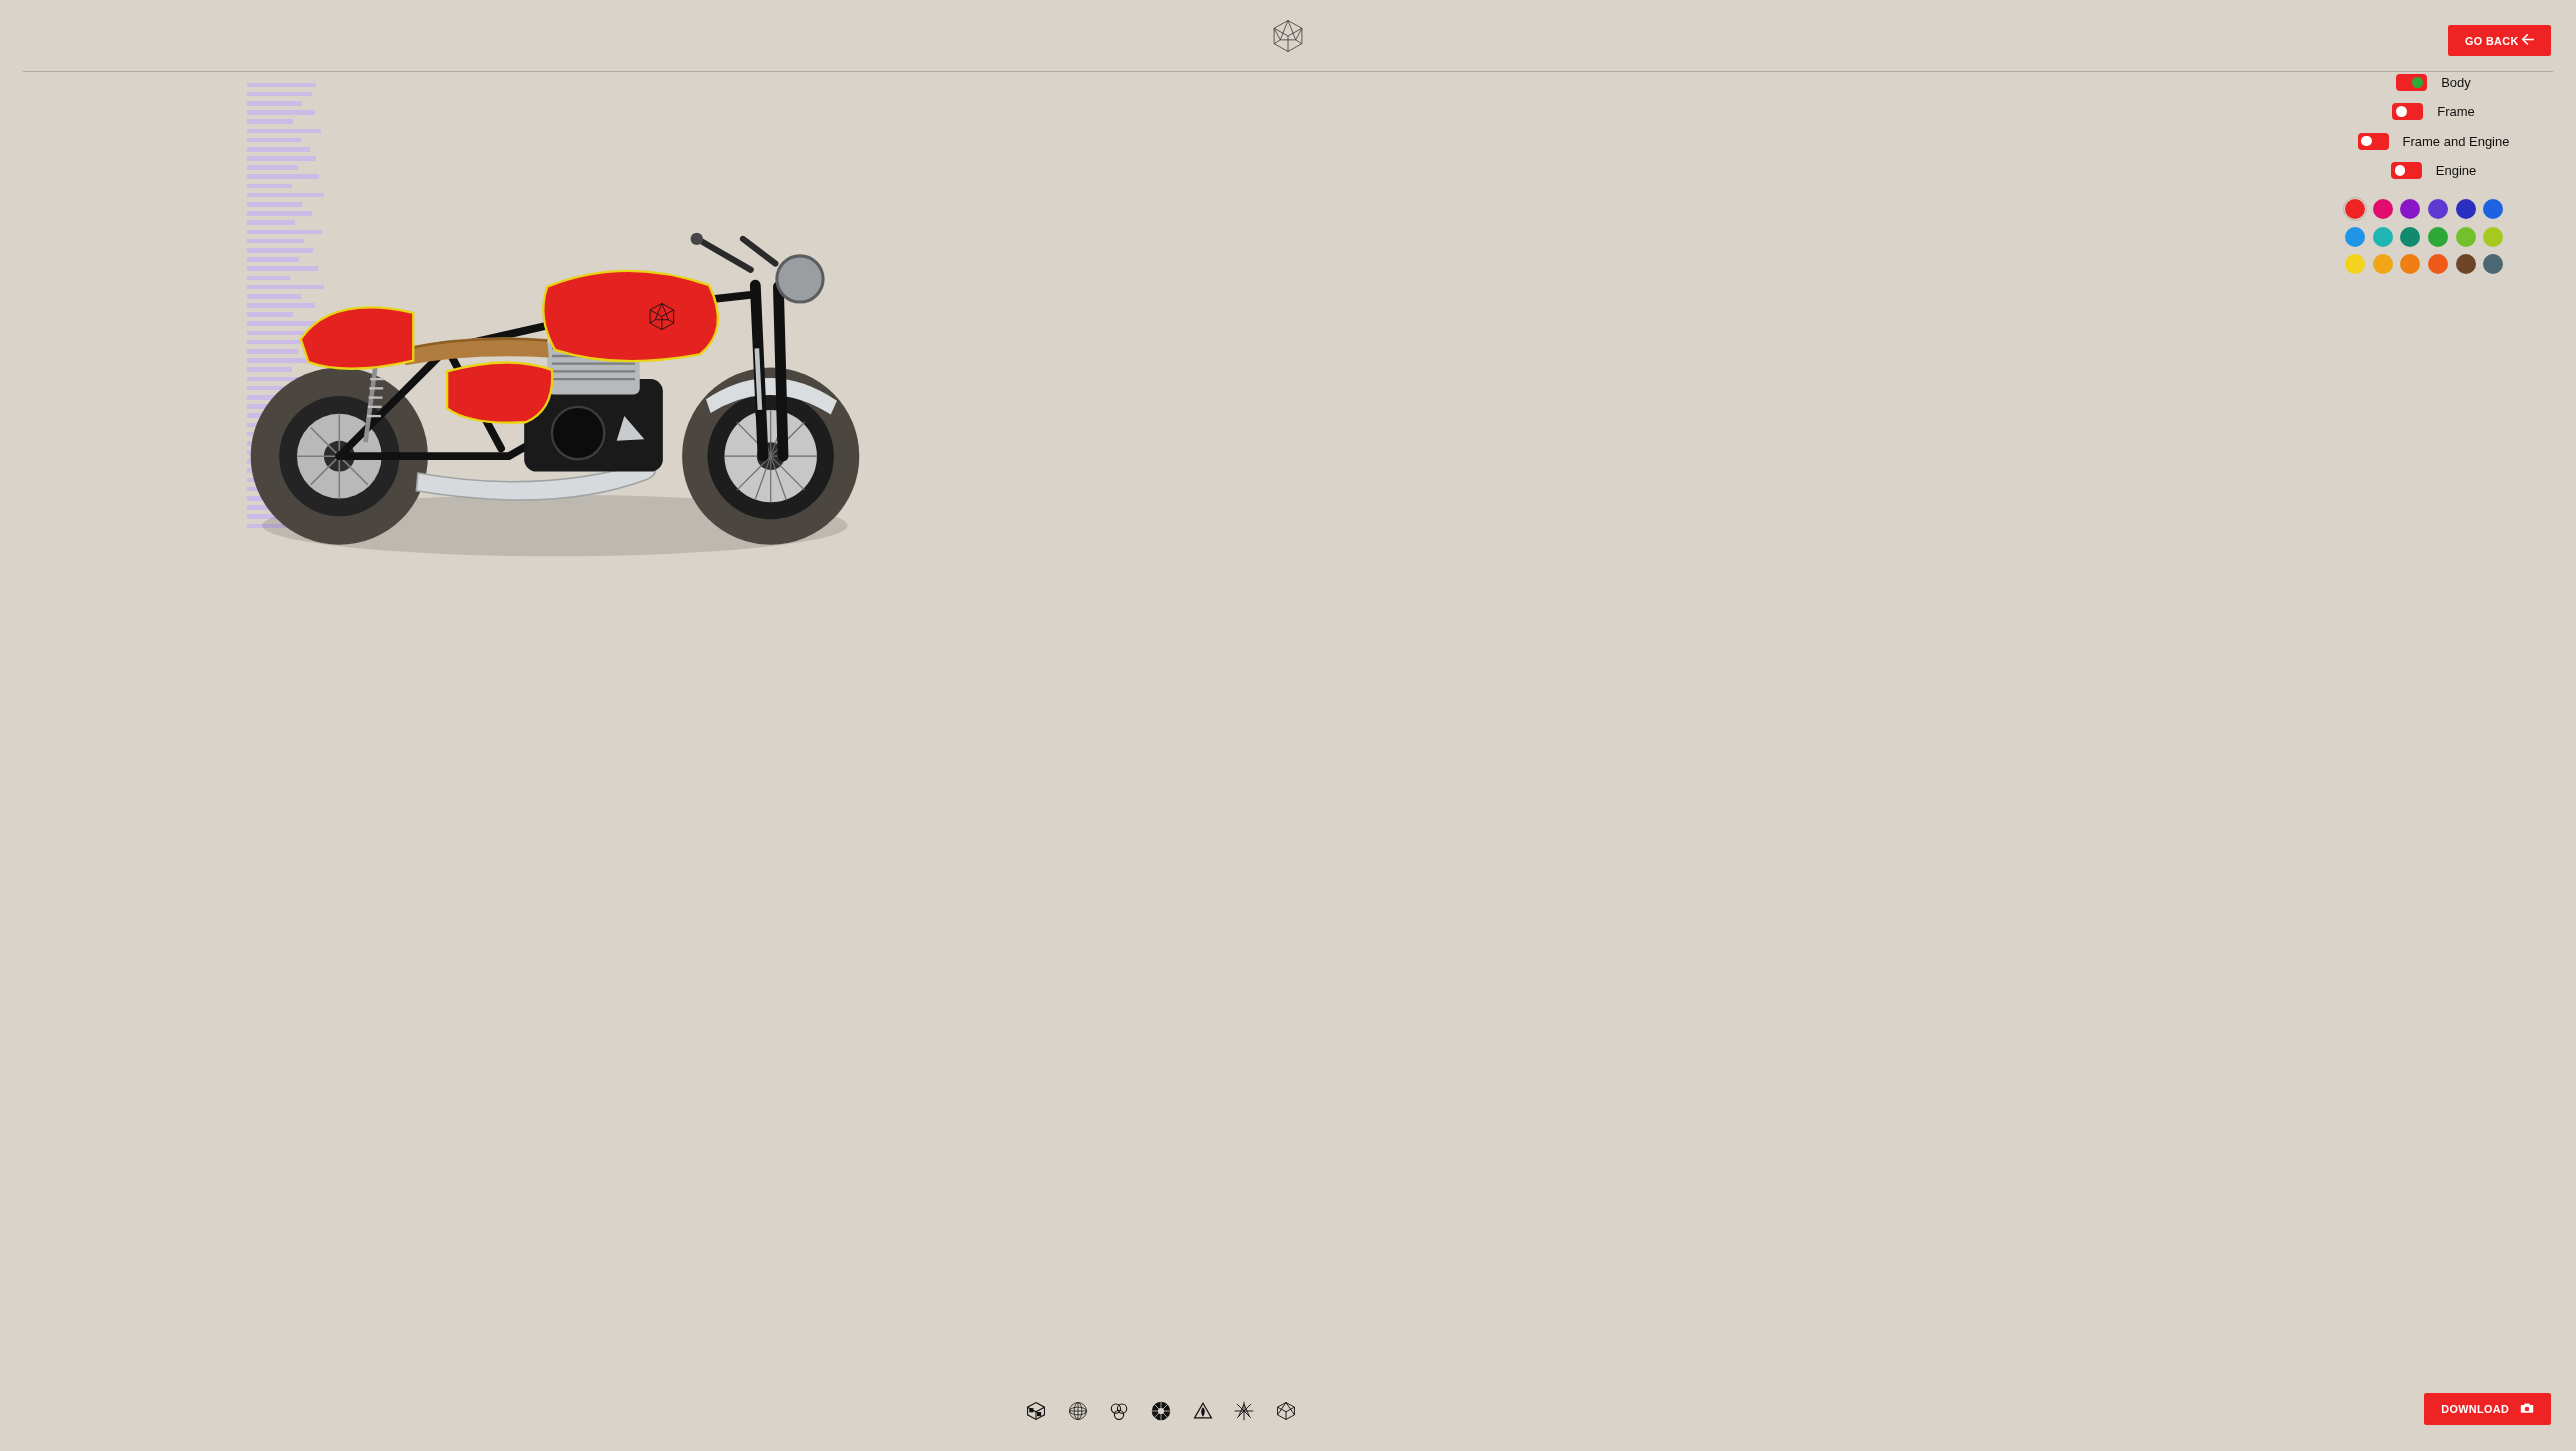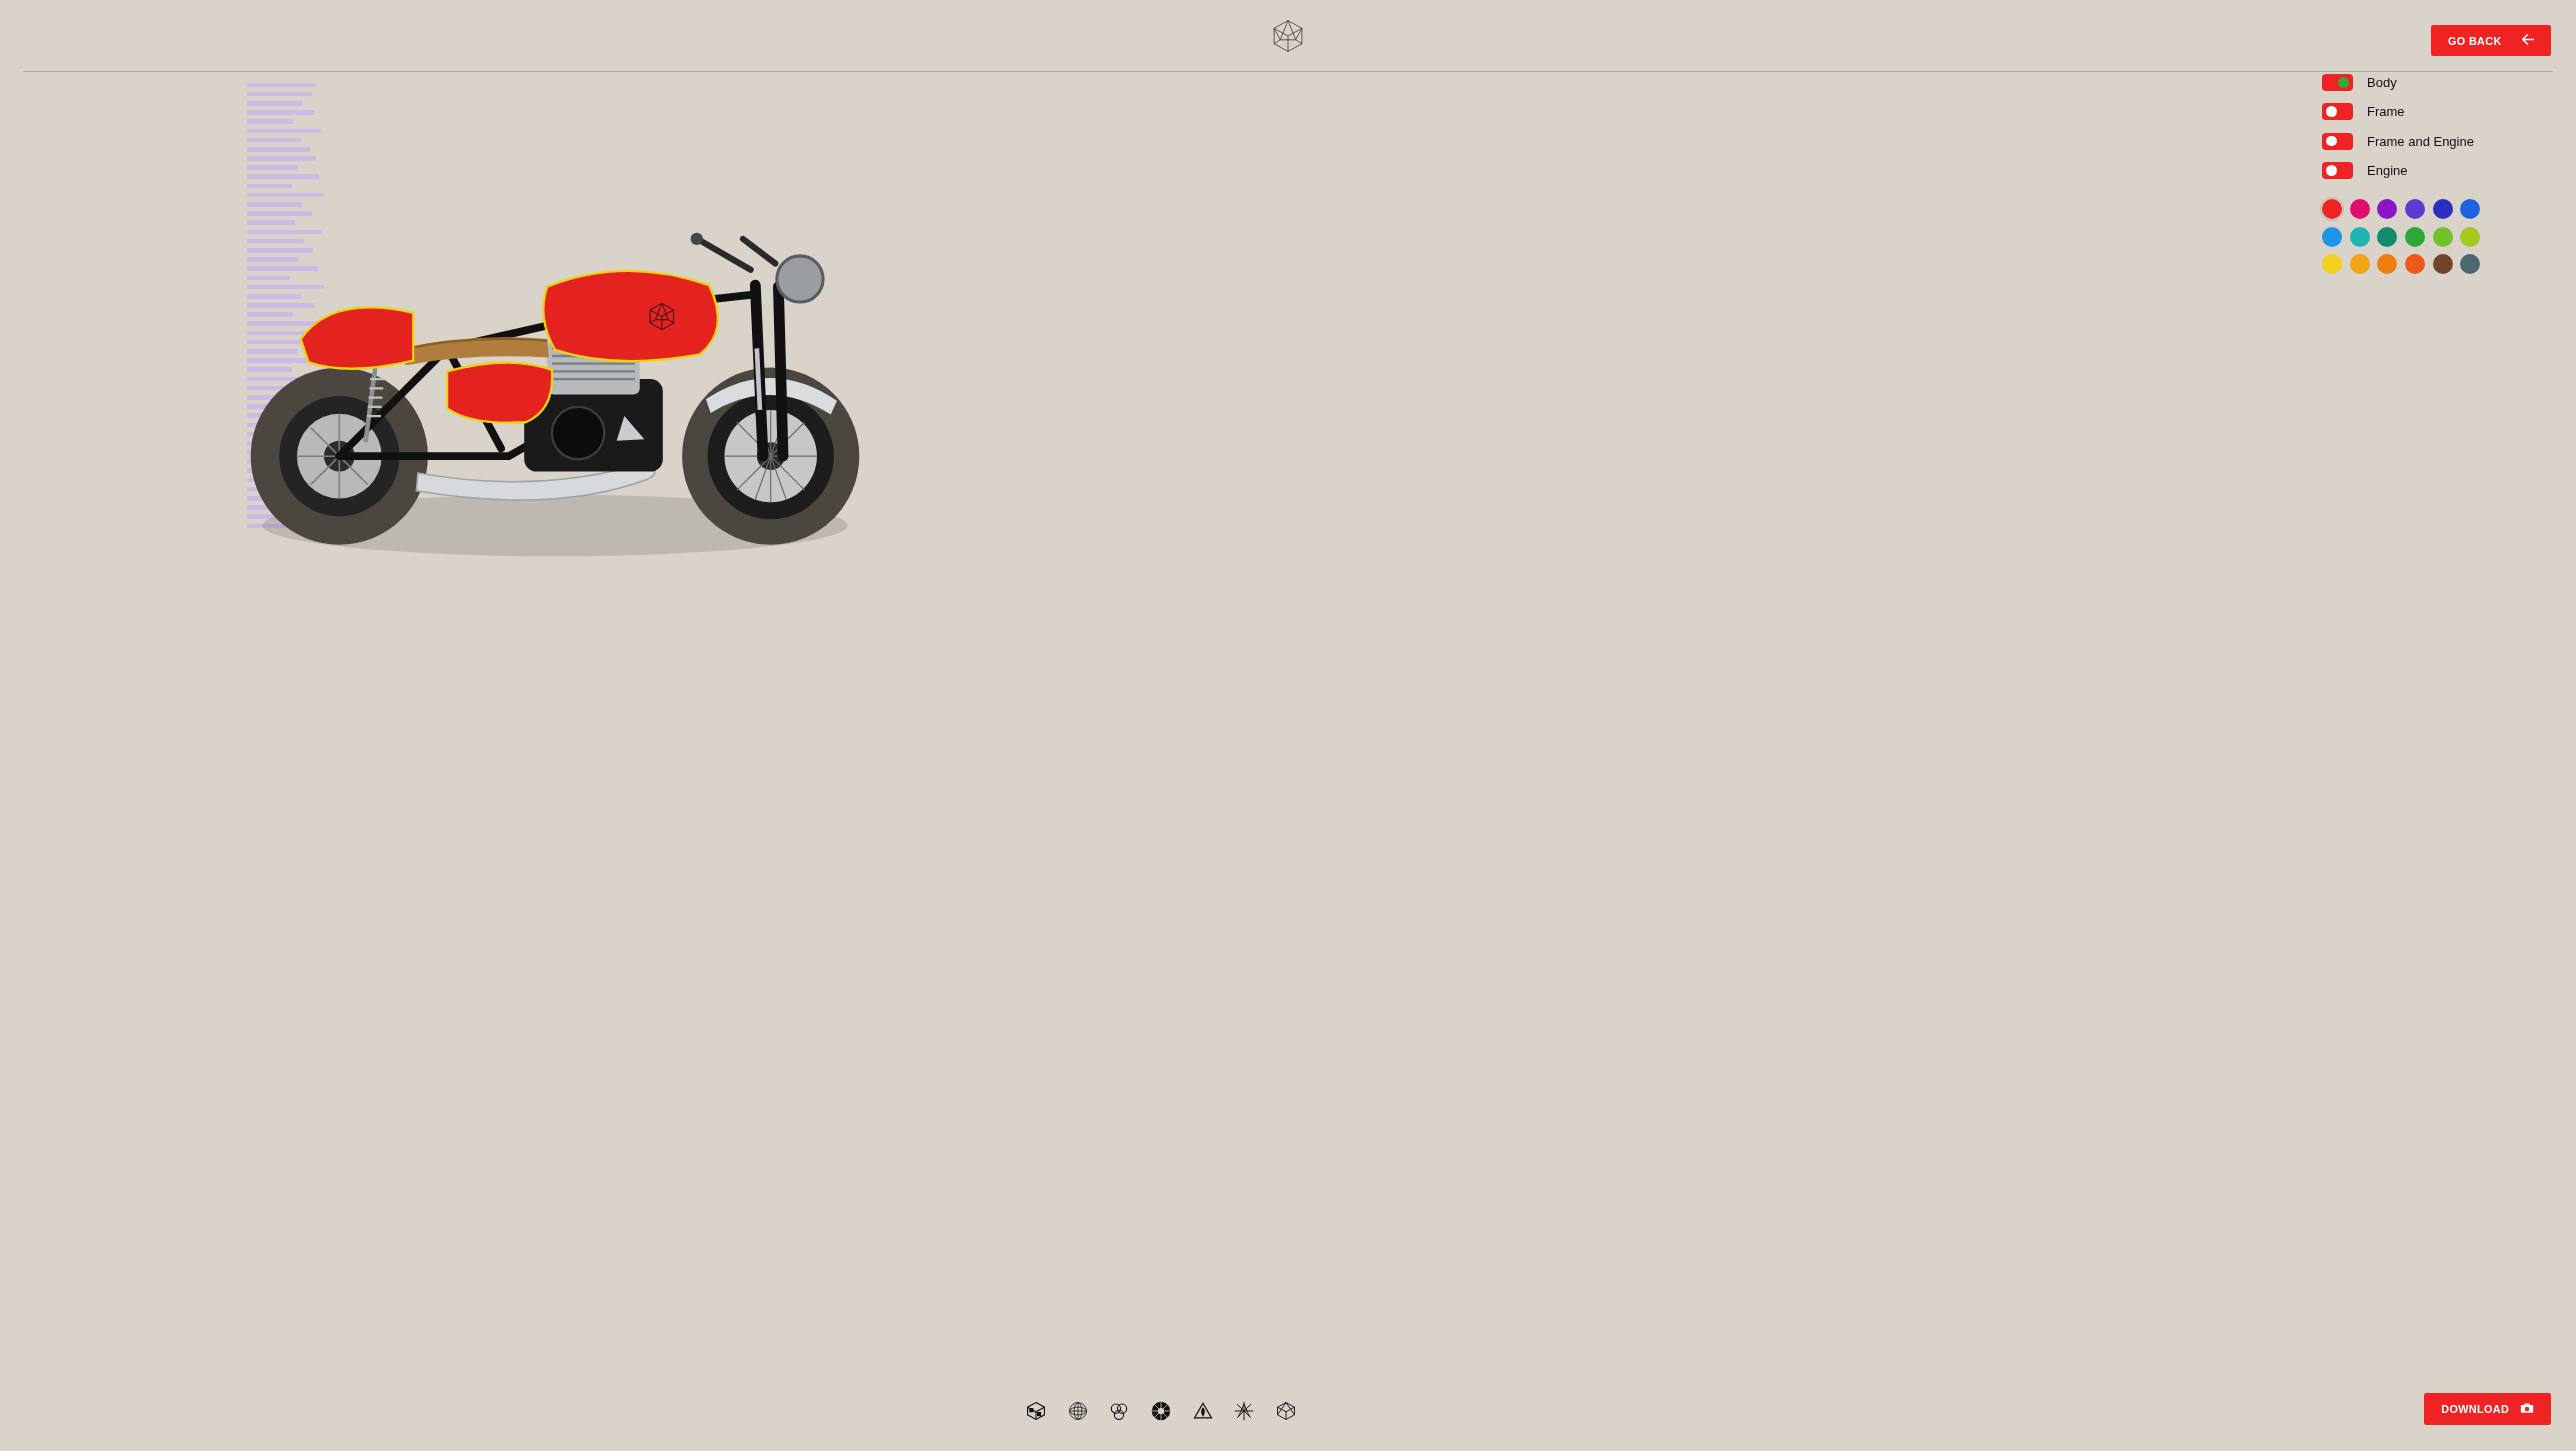--- a/index.html
+++ b/index.html
@@ -23,41 +23,41 @@
     position:absolute;top:0;left:0;right:0;
     height:71px;
     display:flex;align-items:center;justify-content:center;
   }
   .header .logo{line-height:0;}
   .go-back{
     position:absolute;right:25px;top:25px;
     background:var(--accent);color:#fff;border:none;
     padding:9.2px 17px;border-radius:2.3px;
     font-weight:700;font-size:10.8px;letter-spacing:0.4px;
-    display:flex;align-items:center;gap:20px;cursor:pointer;
+    display:flex;align-items:center;gap:3px;cursor:pointer;
     font-family:inherit;
   }
   .go-back svg{stroke:#fff;}
   .divider{
     position:absolute;top:71px;left:23px;right:23px;height:0.8px;background:var(--divider);opacity:.5;
   }
   
   .stage{
     position:absolute;top:71px;left:0;right:254px;bottom:0;
   }
   .deco{
     position:absolute;left:247px;top:11.6px;bottom:-39px;
     display:flex;flex-direction:column;gap:4.6px;pointer-events:none;
   }
   .deco span{display:block;height:4.6px;background:var(--lilac);border-radius:0.8px;opacity:.75;}
   .moto-wrap{position:absolute;left:216px;top:77px;}
   
   .panel{
     position:absolute;right:31px;top:74px;width:223px;
-    display:flex;flex-direction:column;gap:12.3px;
+    display:flex;flex-direction:column;gap:12.3px;align-items:center;
   }
   .toggle-row{display:flex;align-items:center;gap:14px;}
   .toggle{
     width:31px;height:17px;border-radius:3.9px;background:var(--accent);
     position:relative;cursor:pointer;flex:0 0 31px;
   }
   .toggle .knob{
     position:absolute;top:3.1px;width:10.8px;height:10.8px;border-radius:50%;
     background:#fff;
   }

